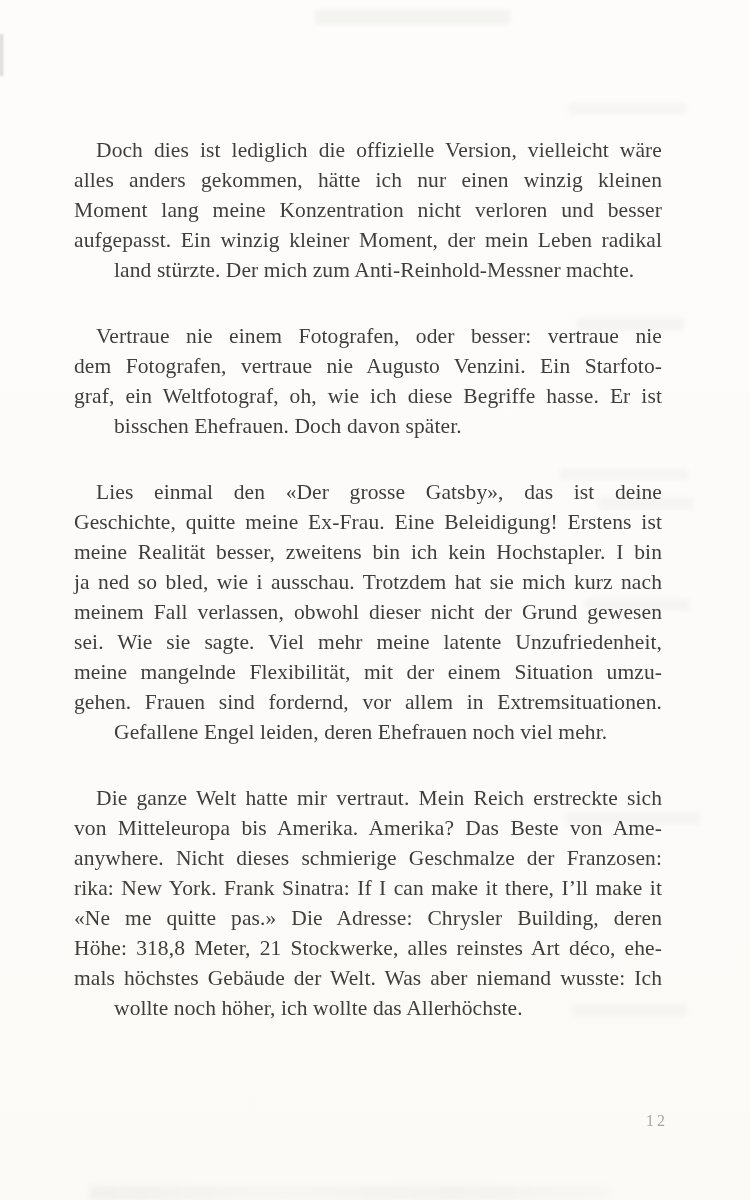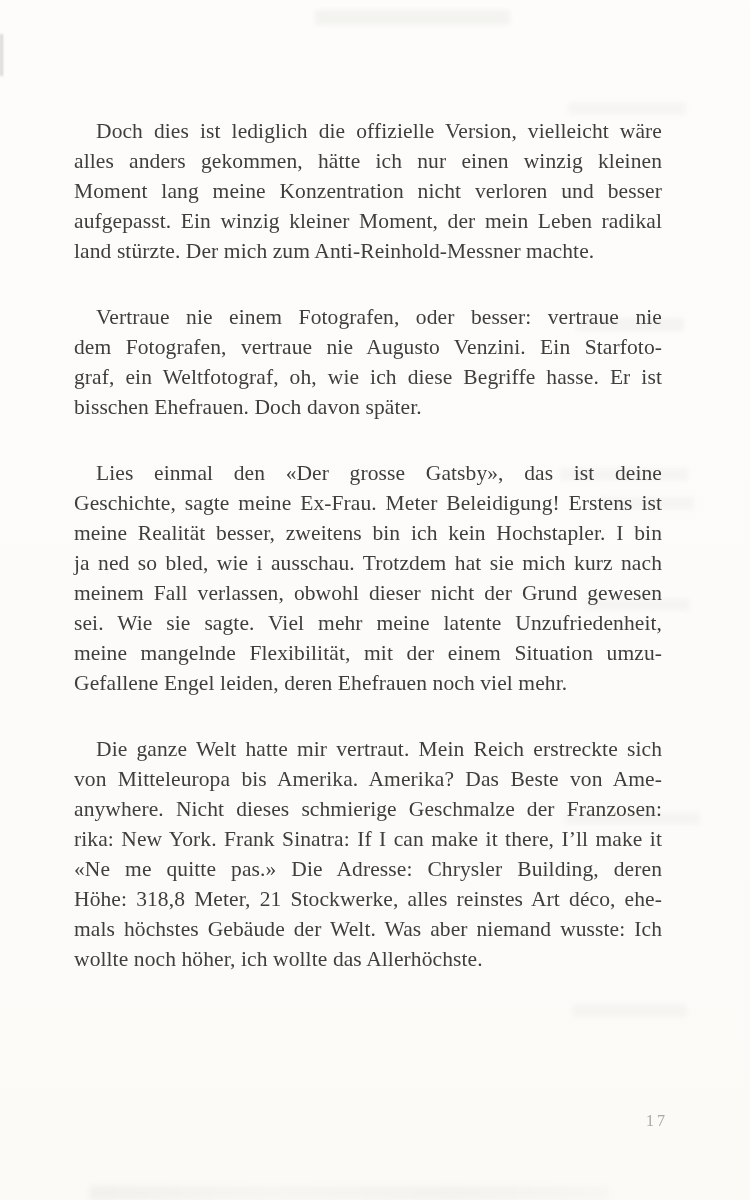--- a/index.html
+++ b/index.html
@@ -15,40 +15,41 @@
     font-family: "Liberation Serif", "DejaVu Serif", serif;
   }
   .page {
     position: absolute;
     inset: 0;
     background: linear-gradient(180deg, #fdfcfa 0%, #fcfbf9 60%, #fbfaf7 100%);
   }
   .text-block {
     position: absolute;
     left: 74px;
-    top: 116px;
+    top: 135px;
     width: 588px;
     color: #403e3a;
     font-size: 21.5px;
     line-height: 30px;
   }
   .paragraph {
     margin: 0 0 36px 0;
   }
   .line {
     text-align: justify;
     text-align-last: justify;
     white-space: normal;
     letter-spacing: 0.1px;
   }
   .line.first {
     text-indent: 22px;
   }
   .line.last {
     text-align-last: left;
+    margin-left: 40px;
   }
   .page-number {
     position: absolute;
     left: 646px;
     top: 1112px;
     font-size: 16px;
     letter-spacing: 3px;
     color: #a9a8a6;
   }
   
@@ -112,34 +113,35 @@
         <div class="line last">land stürzte. Der mich zum Anti-Reinhold-Messner machte.</div>
       </div>
       <div class="paragraph">
         <div class="line first">Vertraue nie einem Fotografen, oder besser: vertraue nie</div>
         <div class="line">dem Fotografen, vertraue nie Augusto Venzini. Ein Starfoto-</div>
         <div class="line">graf, ein Weltfotograf, oh, wie ich diese Begriffe hasse. Er ist</div>
         <div class="line last">bisschen Ehefrauen. Doch davon später.</div>
       </div>
       <div class="paragraph">
         <div class="line first">Lies einmal den «Der grosse Gatsby», das ist deine</div>
-        <div class="line">Geschichte, sagte meine Ex-Frau. Meter Beleidigung! Erstens ist</div>
+        <div class="line">Geschichte, quitte meine Ex-Frau. Eine Beleidigung! Erstens ist</div>
         <div class="line">meine Realität besser, zweitens bin ich kein Hochstapler. I bin</div>
         <div class="line">ja ned so bled, wie i ausschau. Trotzdem hat sie mich kurz nach</div>
         <div class="line">meinem Fall verlassen, obwohl dieser nicht der Grund gewesen</div>
         <div class="line">sei. Wie sie sagte. Viel mehr meine latente Unzufriedenheit,</div>
         <div class="line">meine mangelnde Flexibilität, mit der einem Situation umzu-</div>
+        <div class="line">gehen. Frauen sind fordernd, vor allem in Extremsituationen.</div>
         <div class="line last">Gefallene Engel leiden, deren Ehefrauen noch viel mehr.</div>
       </div>
       <div class="paragraph">
         <div class="line first">Die ganze Welt hatte mir vertraut. Mein Reich erstreckte sich</div>
         <div class="line">von Mitteleuropa bis Amerika. Amerika? Das Beste von Ame-</div>
         <div class="line">anywhere. Nicht dieses schmierige Geschmalze der Franzosen:</div>
         <div class="line">rika: New York. Frank Sinatra: If I can make it there, I’ll make it</div>
         <div class="line">«Ne me quitte pas.» Die Adresse: Chrysler Building, deren</div>
         <div class="line">Höhe: 318,8 Meter, 21 Stockwerke, alles reinstes Art déco, ehe-</div>
         <div class="line">mals höchstes Gebäude der Welt. Was aber niemand wusste: Ich</div>
         <div class="line last">wollte noch höher, ich wollte das Allerhöchste.</div>
       </div>
     </div>
 
-  <div class="page-number">17</div>
+  <div class="page-number">12</div>
 </div>
 
 </body></html>

